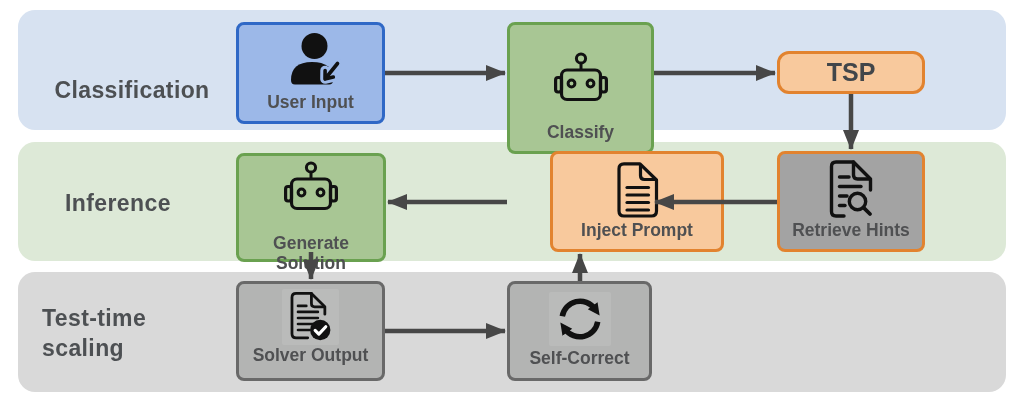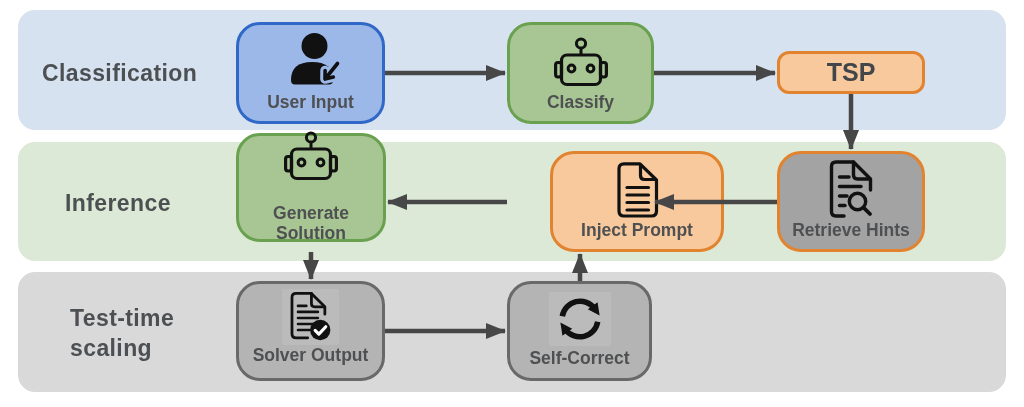--- a/index.html
+++ b/index.html
@@ -23,31 +23,31 @@
   .lane-label {
     position: absolute;
     left: 42px;
     font-size: 23px;
     font-weight: bold;
     color: #4d5053;
     letter-spacing: 0.4px;
     line-height: 29.5px;
     width: 180px;
   }
-  #label-classification { top: 59px; }
+  #label-classification { top: 76px; text-align: center; }
   #label-inference      { top: 189px; margin-left: 23px; }
-  #label-test-time      { top: 304px; margin-left: 28px; }
+  #label-test-time      { top: 304px; }
   .node {
     position: absolute;
     box-sizing: border-box;
-    border-radius: 24px;
+    border-radius: 8px;
     display: flex;
     flex-direction: column;
     align-items: center;
-    justify-content: flex-end;
+    justify-content: flex-start;
   }
   .node .icon-slot {
     flex: 1 1 auto;
     display: flex;
     align-items: center;
     justify-content: center;
     width: 100%;
     padding-top: 5px;
   }
   .node .icon-slot svg { overflow: visible; }
@@ -59,37 +59,37 @@
     text-align: center;
     padding-bottom: 8px;
   }
   #node-solver-output .node-label { padding-bottom: 12px; }
   #node-self-correct .node-label { padding-bottom: 9px; }
   #node-user-input {
     left: 236px; top: 22px; width: 149px; height: 102px;
     background: #9cb8e8; border: 3.5px solid #2f68c6;
   }
   #node-classify {
-    left: 507px; top: 22px; width: 147px; height: 102px;
+    left: 507px; top: 22px; width: 147px; height: 132px;
     background: #a8c694; border: 3.5px solid #6aa150;
   }
   #node-tsp {
     left: 777px; top: 51px; width: 148px; height: 43px;
     background: #f8c99d; border: 3px solid #e2832f;
     border-radius: 12px;
     justify-content: center;
   }
   #node-tsp .node-label {
     font-size: 25px;
     padding-bottom: 0;
     color: #42464a;
     text-align: center;
   }
   #node-generate-solution {
-    left: 236px; top: 133px; width: 150px; height: 109px;
+    left: 236px; top: 153px; width: 150px; height: 109px;
     background: #a8c694; border: 3.5px solid #6aa150; gap: 23px;
   }
   #node-generate-solution .node-label { line-height: 20px; padding-bottom: 0; margin-bottom: -4px; width: 110px; }
   #node-inject-prompt {
     left: 507px; top: 151px; width: 174px; height: 101px;
     background: #f8c99d; border: 3px solid #e2832f; margin-left: 43px;
   }
   #node-retrieve-hints {
     left: 777px; top: 151px; width: 148px; height: 101px;
     background: #a3a3a3; border: 3px solid #e2832f;

